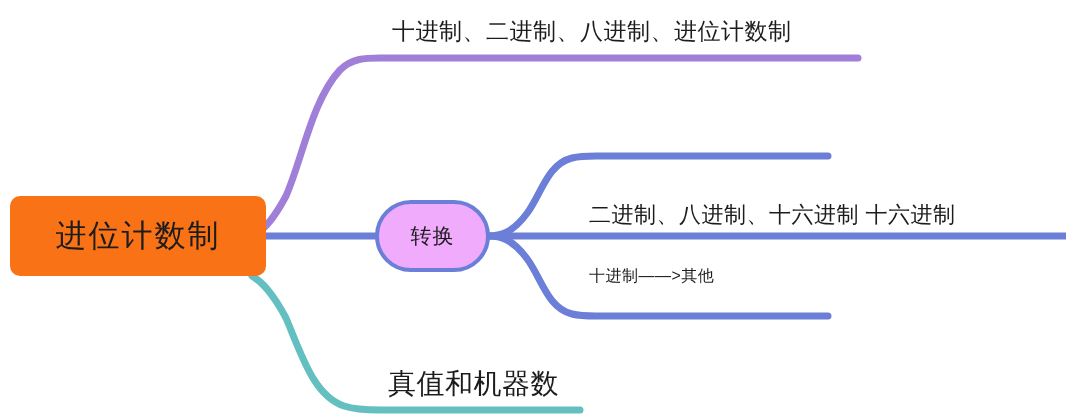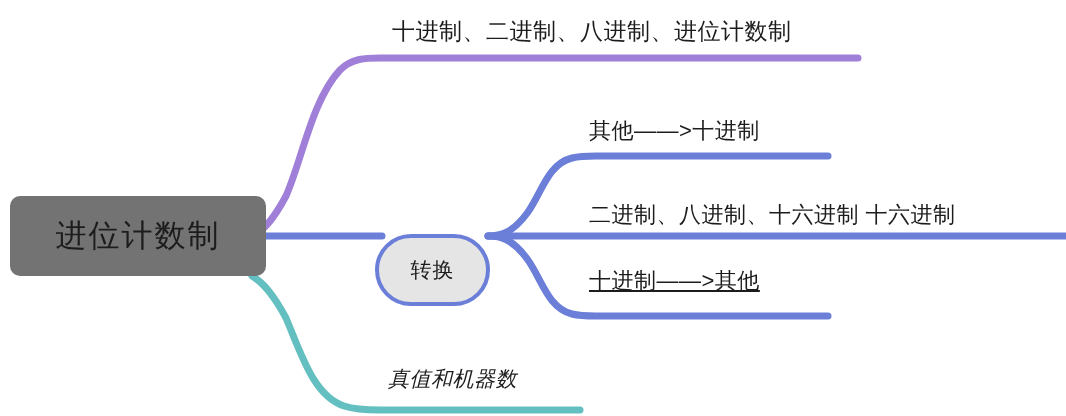--- a/index.html
+++ b/index.html
@@ -30,21 +30,21 @@
     color: #1c1c1c;
     letter-spacing: 0.5px;
   }
   
   #root-node {
     position: absolute;
     left: 10px;
     top: 196px;
     width: 256px;
     height: 80px;
-    background: #737373;
+    background: #f97316;
     border-radius: 10px;
     z-index: 3;
   }
   #root-node .root-text {
     position: absolute;
     left: 0;
     top: 0;
     width: 256px;
     height: 80px;
     display: flex;
@@ -54,26 +54,25 @@
     color: #1c1c1c;
     letter-spacing: 2px;
   }
   
   #convert-node {
     position: absolute;
     left: 375px;
     top: 200px;
     width: 115px;
     height: 72px;
-    background: #e5e5e5;
+    background: #f0abfc;
     border: 4px solid #6b7fd9;
     border-radius: 36px;
     box-sizing: border-box;
     z-index: 3;
-    margin-top: 34px;
   }
   #convert-node .convert-text {
     position: absolute;
     left: 0;
     top: 0;
     right: 0;
     bottom: 0;
     display: flex;
     align-items: center;
     justify-content: center;
@@ -93,28 +92,26 @@
     font-size: 22px;
   }
   #label-mutual-convert {
     left: 589px;
     top: 200px;
     font-size: 22px;
   }
   #label-decimal-to-other {
     left: 589px;
     top: 266px;
-    font-size: 22px;
-    text-decoration: underline;
+    font-size: 16px;
   }
   #label-truth-machine {
     left: 388px;
     top: 365px;
-    font-size: 21px;
-    font-style: italic;
+    font-size: 28px;
   }
 </style>
 </head>
 <body>
 
 <div id="mindmap-canvas">
 
   <svg id="branch-layer" viewBox="0 0 1066 416" width="1066" height="416" xmlns="http://www.w3.org/2000/svg">
 
     <path d="M 252 236 C 262 232, 272 222, 286 196 C 302 160, 312 100, 340 70 C 352 58, 366 58, 380 58 L 858 58" fill="none" stroke="#a07fd8" stroke-width="7" stroke-linecap="round"></path>
@@ -133,21 +130,20 @@
   <div id="root-node">
     <div class="root-text">进位计数制</div>
   </div>
 
   <div id="convert-node">
     <div class="convert-text">转换</div>
   </div>
 
   <div class="node-label" id="label-number-systems">十进制、二进制、八进制、进位计数制</div>
 
-  <div class="node-label" id="label-other-to-decimal">其他——&gt;十进制</div>
 
   <div class="node-label" id="label-mutual-convert">二进制、八进制、十六进制 十六进制</div>
 
   <div class="node-label" id="label-decimal-to-other">十进制——&gt;其他</div>
 
   <div class="node-label" id="label-truth-machine">真值和机器数</div>
 
 </div>
 
 </body></html>

